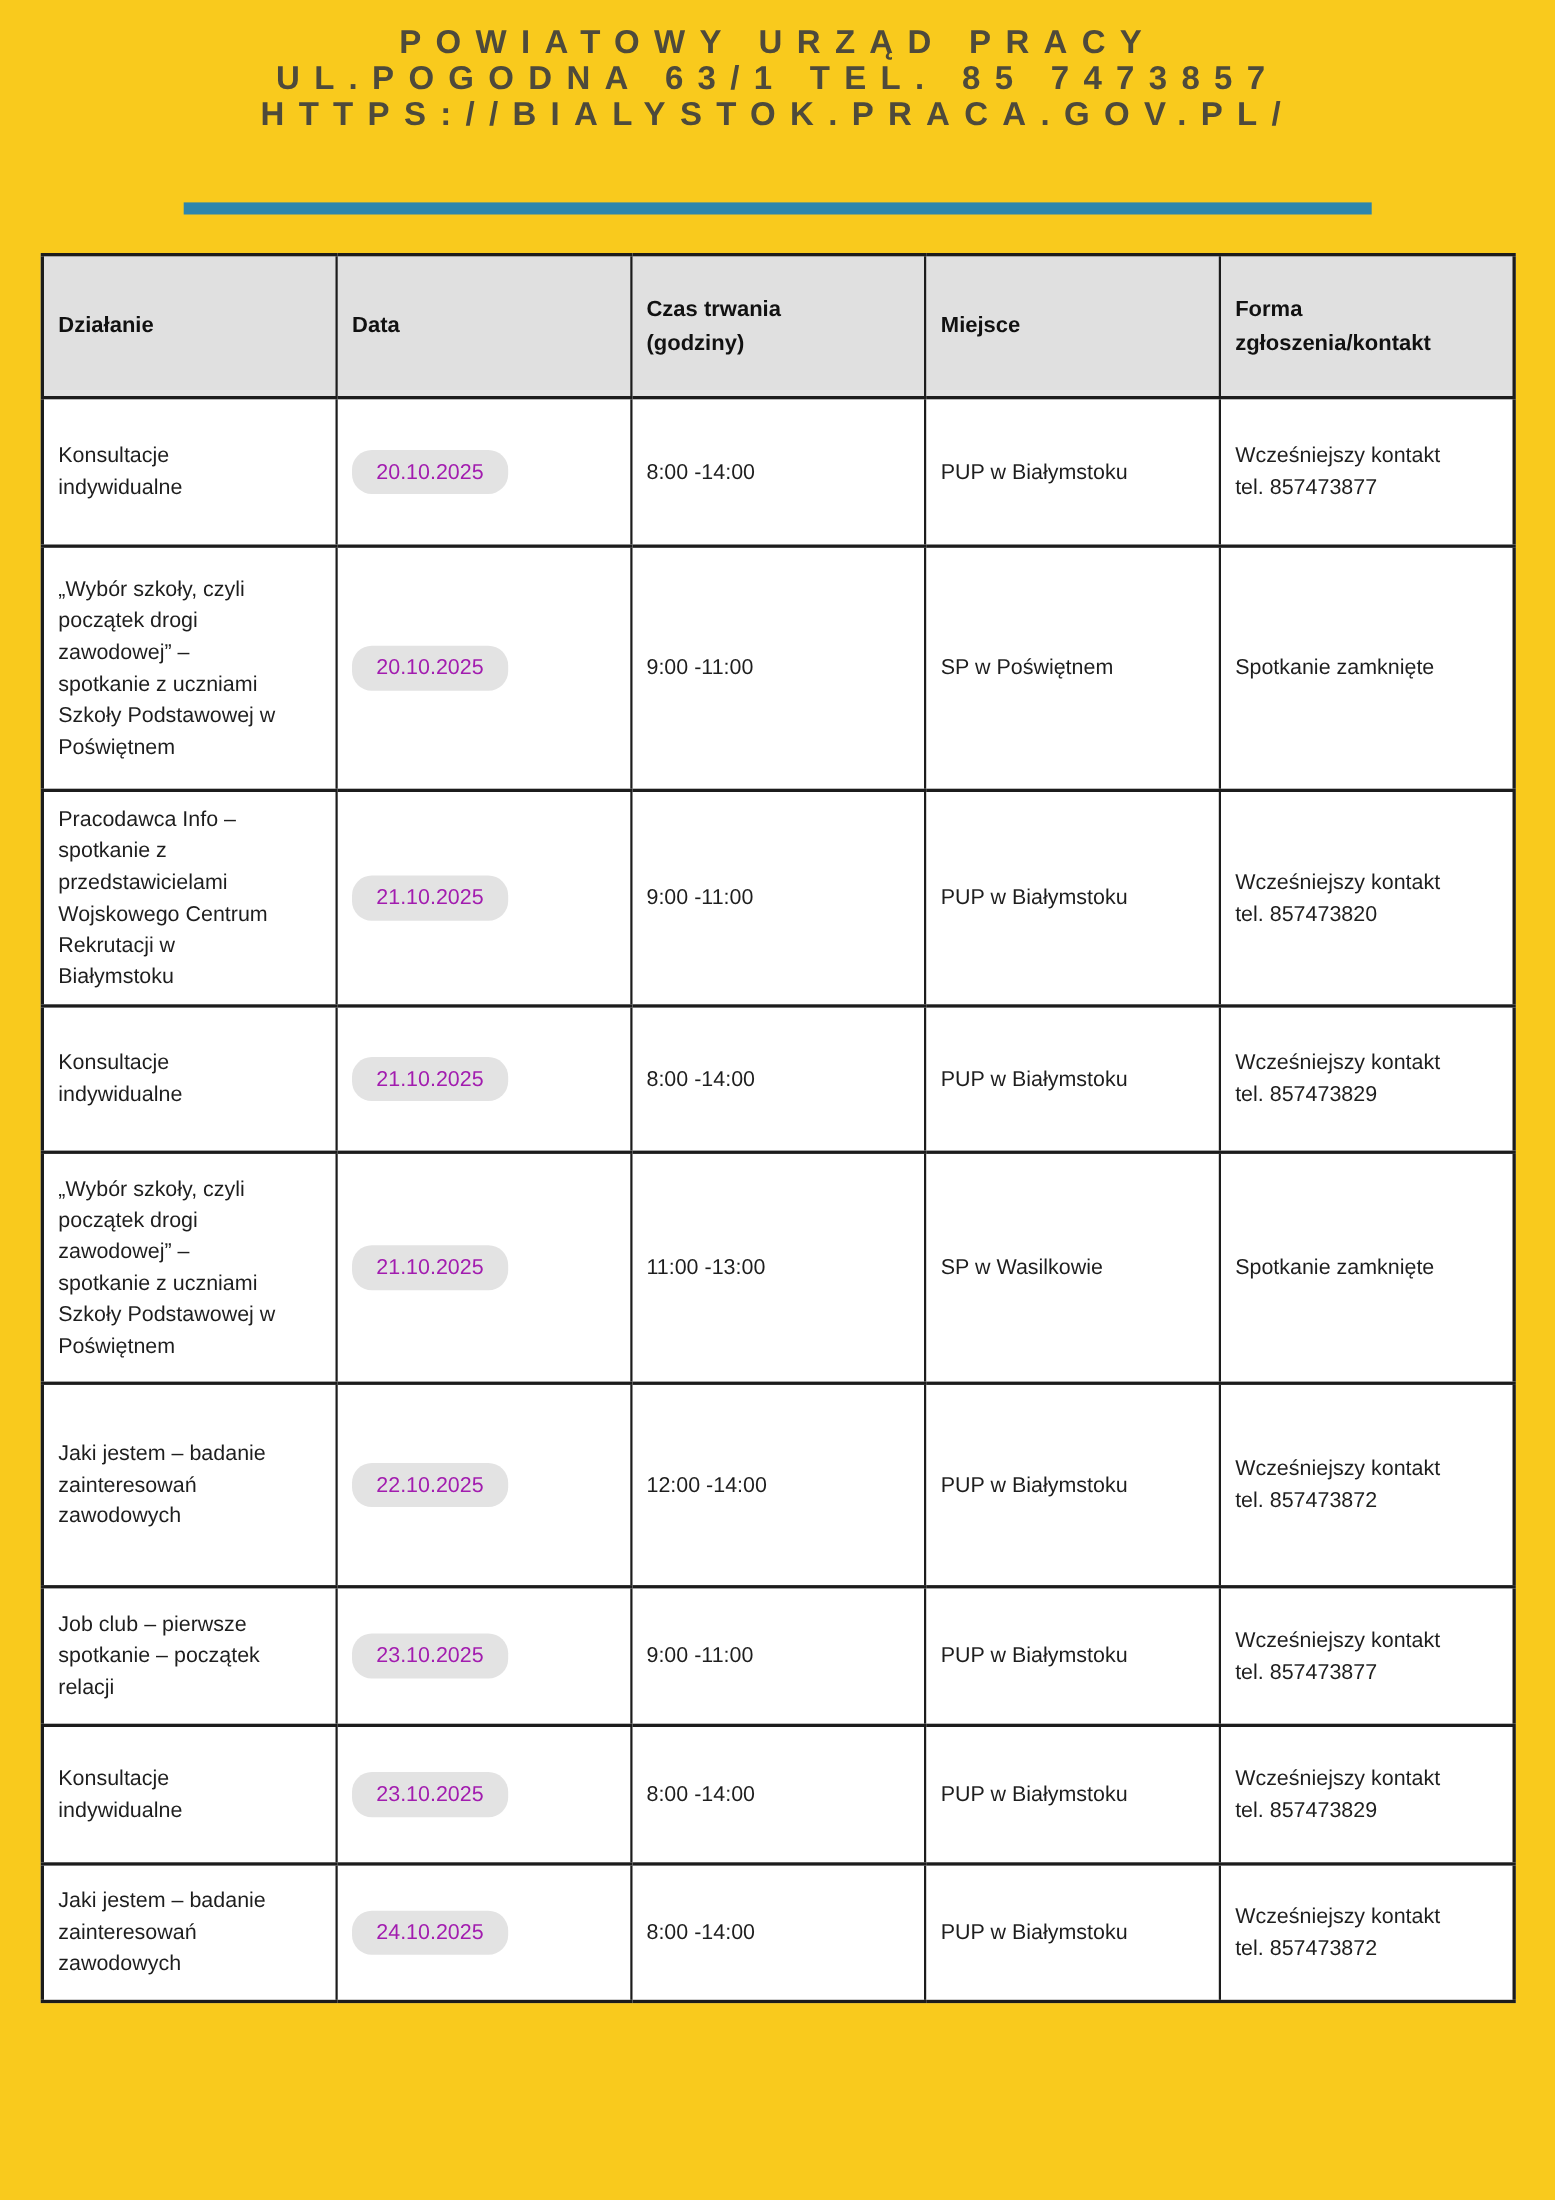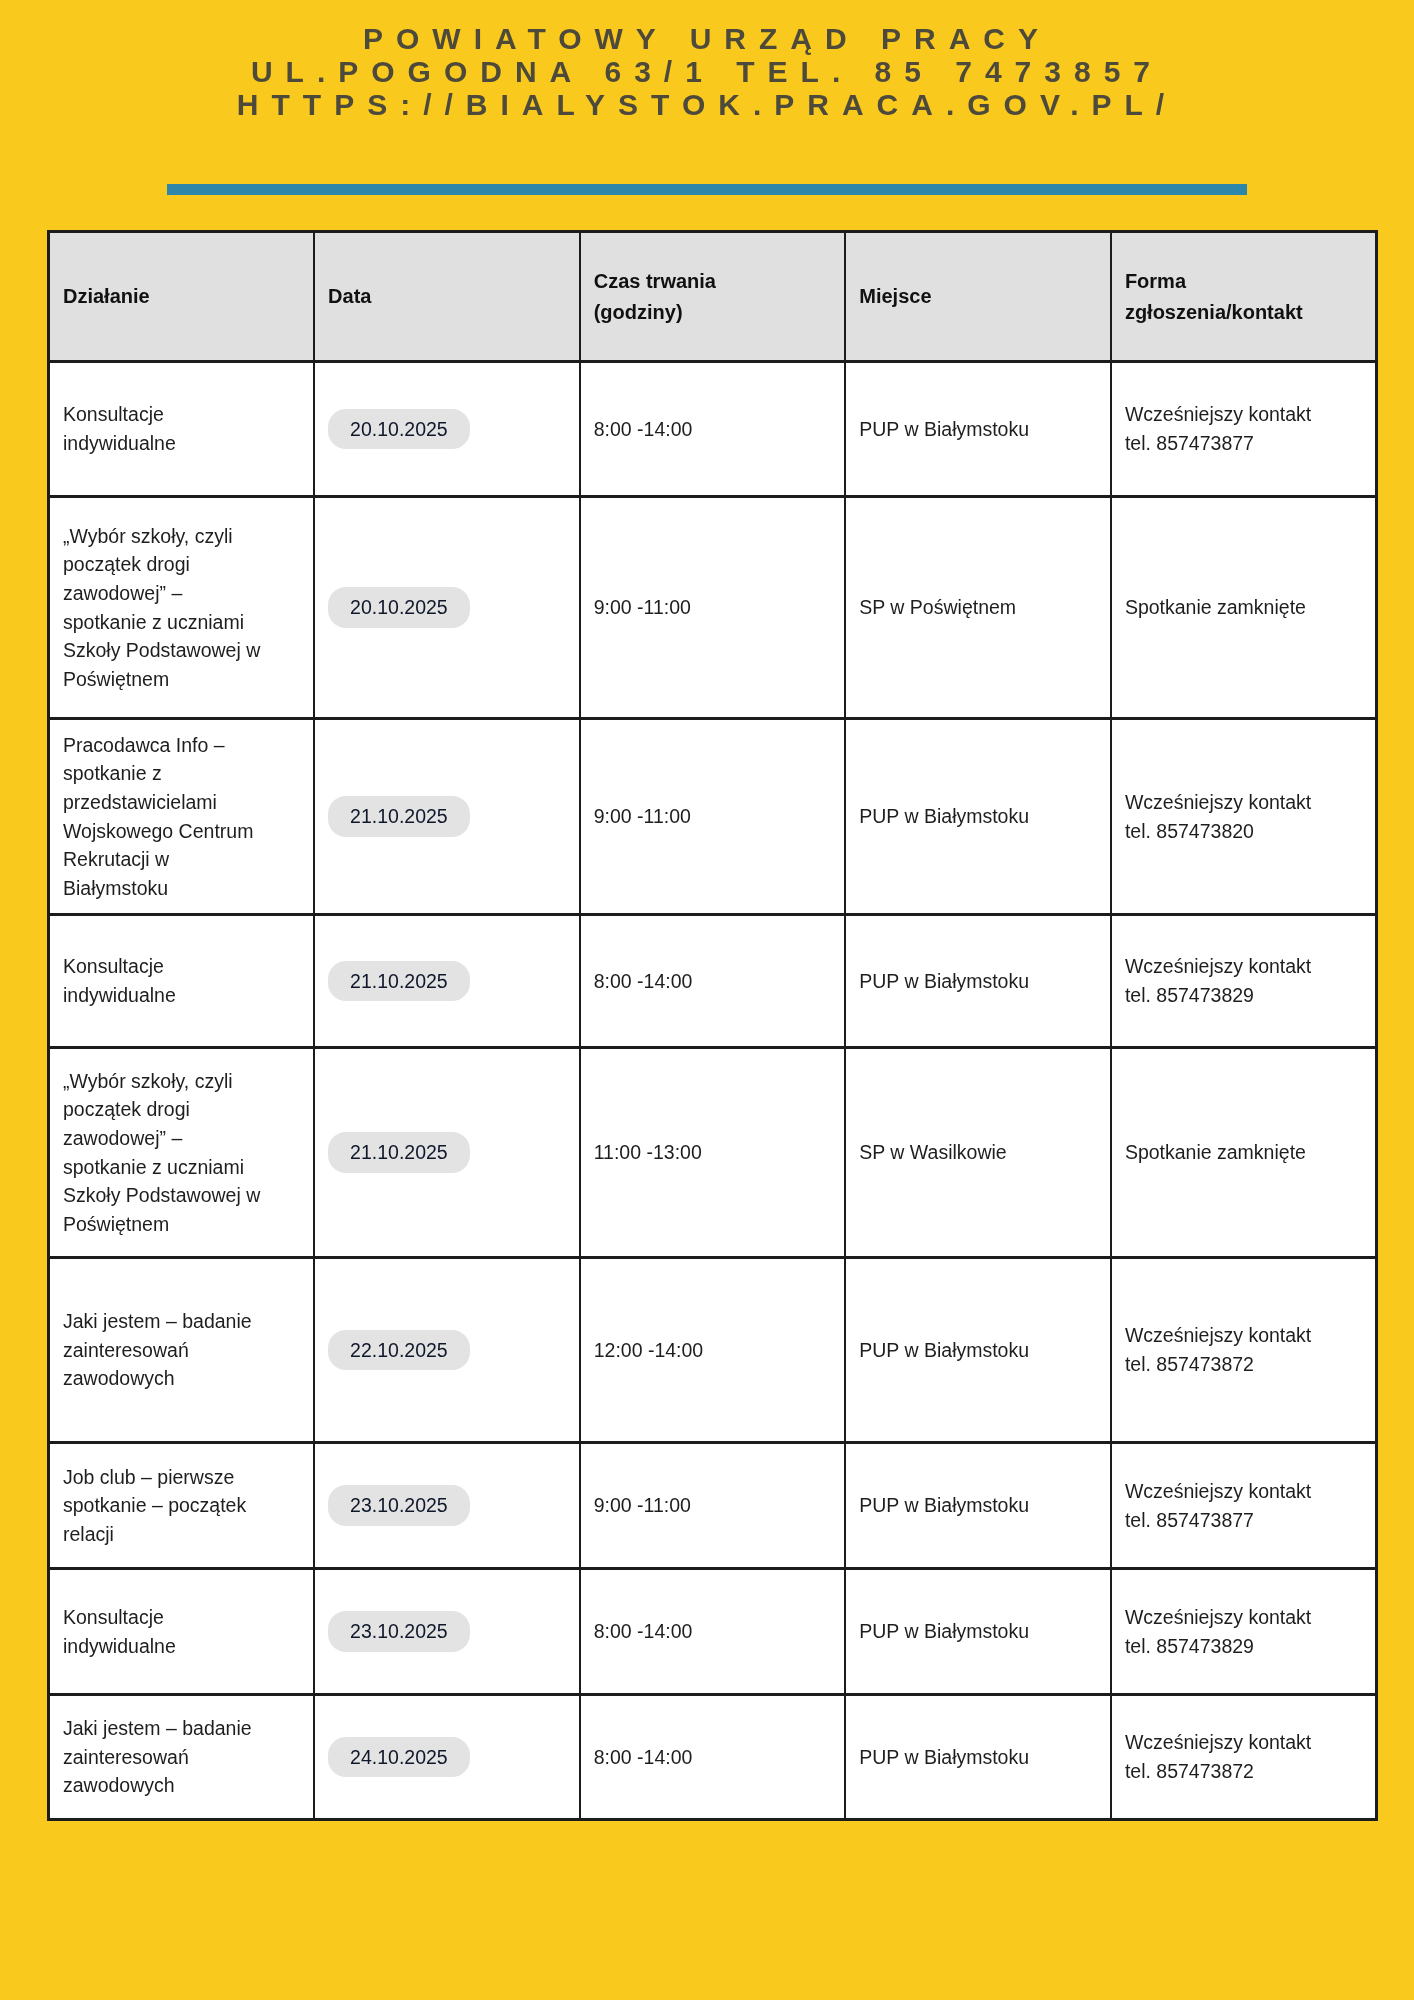--- a/index.html
+++ b/index.html
@@ -20,21 +20,21 @@
     line-height: 33px;
     white-space: nowrap;
   }
   .divider-bar {
     width: 1080px;
     height: 11px;
     background: #2e86ab;
     margin: 63px auto 0 auto;
   }
   .table-wrap {
-    margin: 35px 36px 0 47px;
+    margin: 35px 36px 0 37px;
   }
   table.schedule {
     width: 100%;
     border-collapse: collapse;
     table-layout: fixed;
     background: #ffffff;
     border: 3px solid #1c1c1c;
   }
   table.schedule col { width: 20%; }
   table.schedule th, table.schedule td {
@@ -61,21 +61,21 @@
     padding: 10px 44px 10px 13px;
     background: #ffffff;
   }
   td.date-cell { padding: 10px 10px 10px 16px; }
   .date-pill {
     display: inline-block;
     background: #e3e3e3;
     border-radius: 18px;
     padding: 6px 22px;
     white-space: nowrap;
-    color: #0f172a;
+    color: #a21caf;
   }
   tbody tr:nth-child(1) td  { height: 135px; }
   tbody tr:nth-child(2) td  { height: 222px; }
   tbody tr:nth-child(3) td  { height: 196px; }
   tbody tr:nth-child(4) td  { height: 133px; }
   tbody tr:nth-child(5) td  { height: 210px; }
   tbody tr:nth-child(6) td  { height: 185px; }
   tbody tr:nth-child(7) td  { height: 126px; }
   tbody tr:nth-child(8) td  { height: 126px; }
   tbody tr:nth-child(9) td  { height: 125px; }

